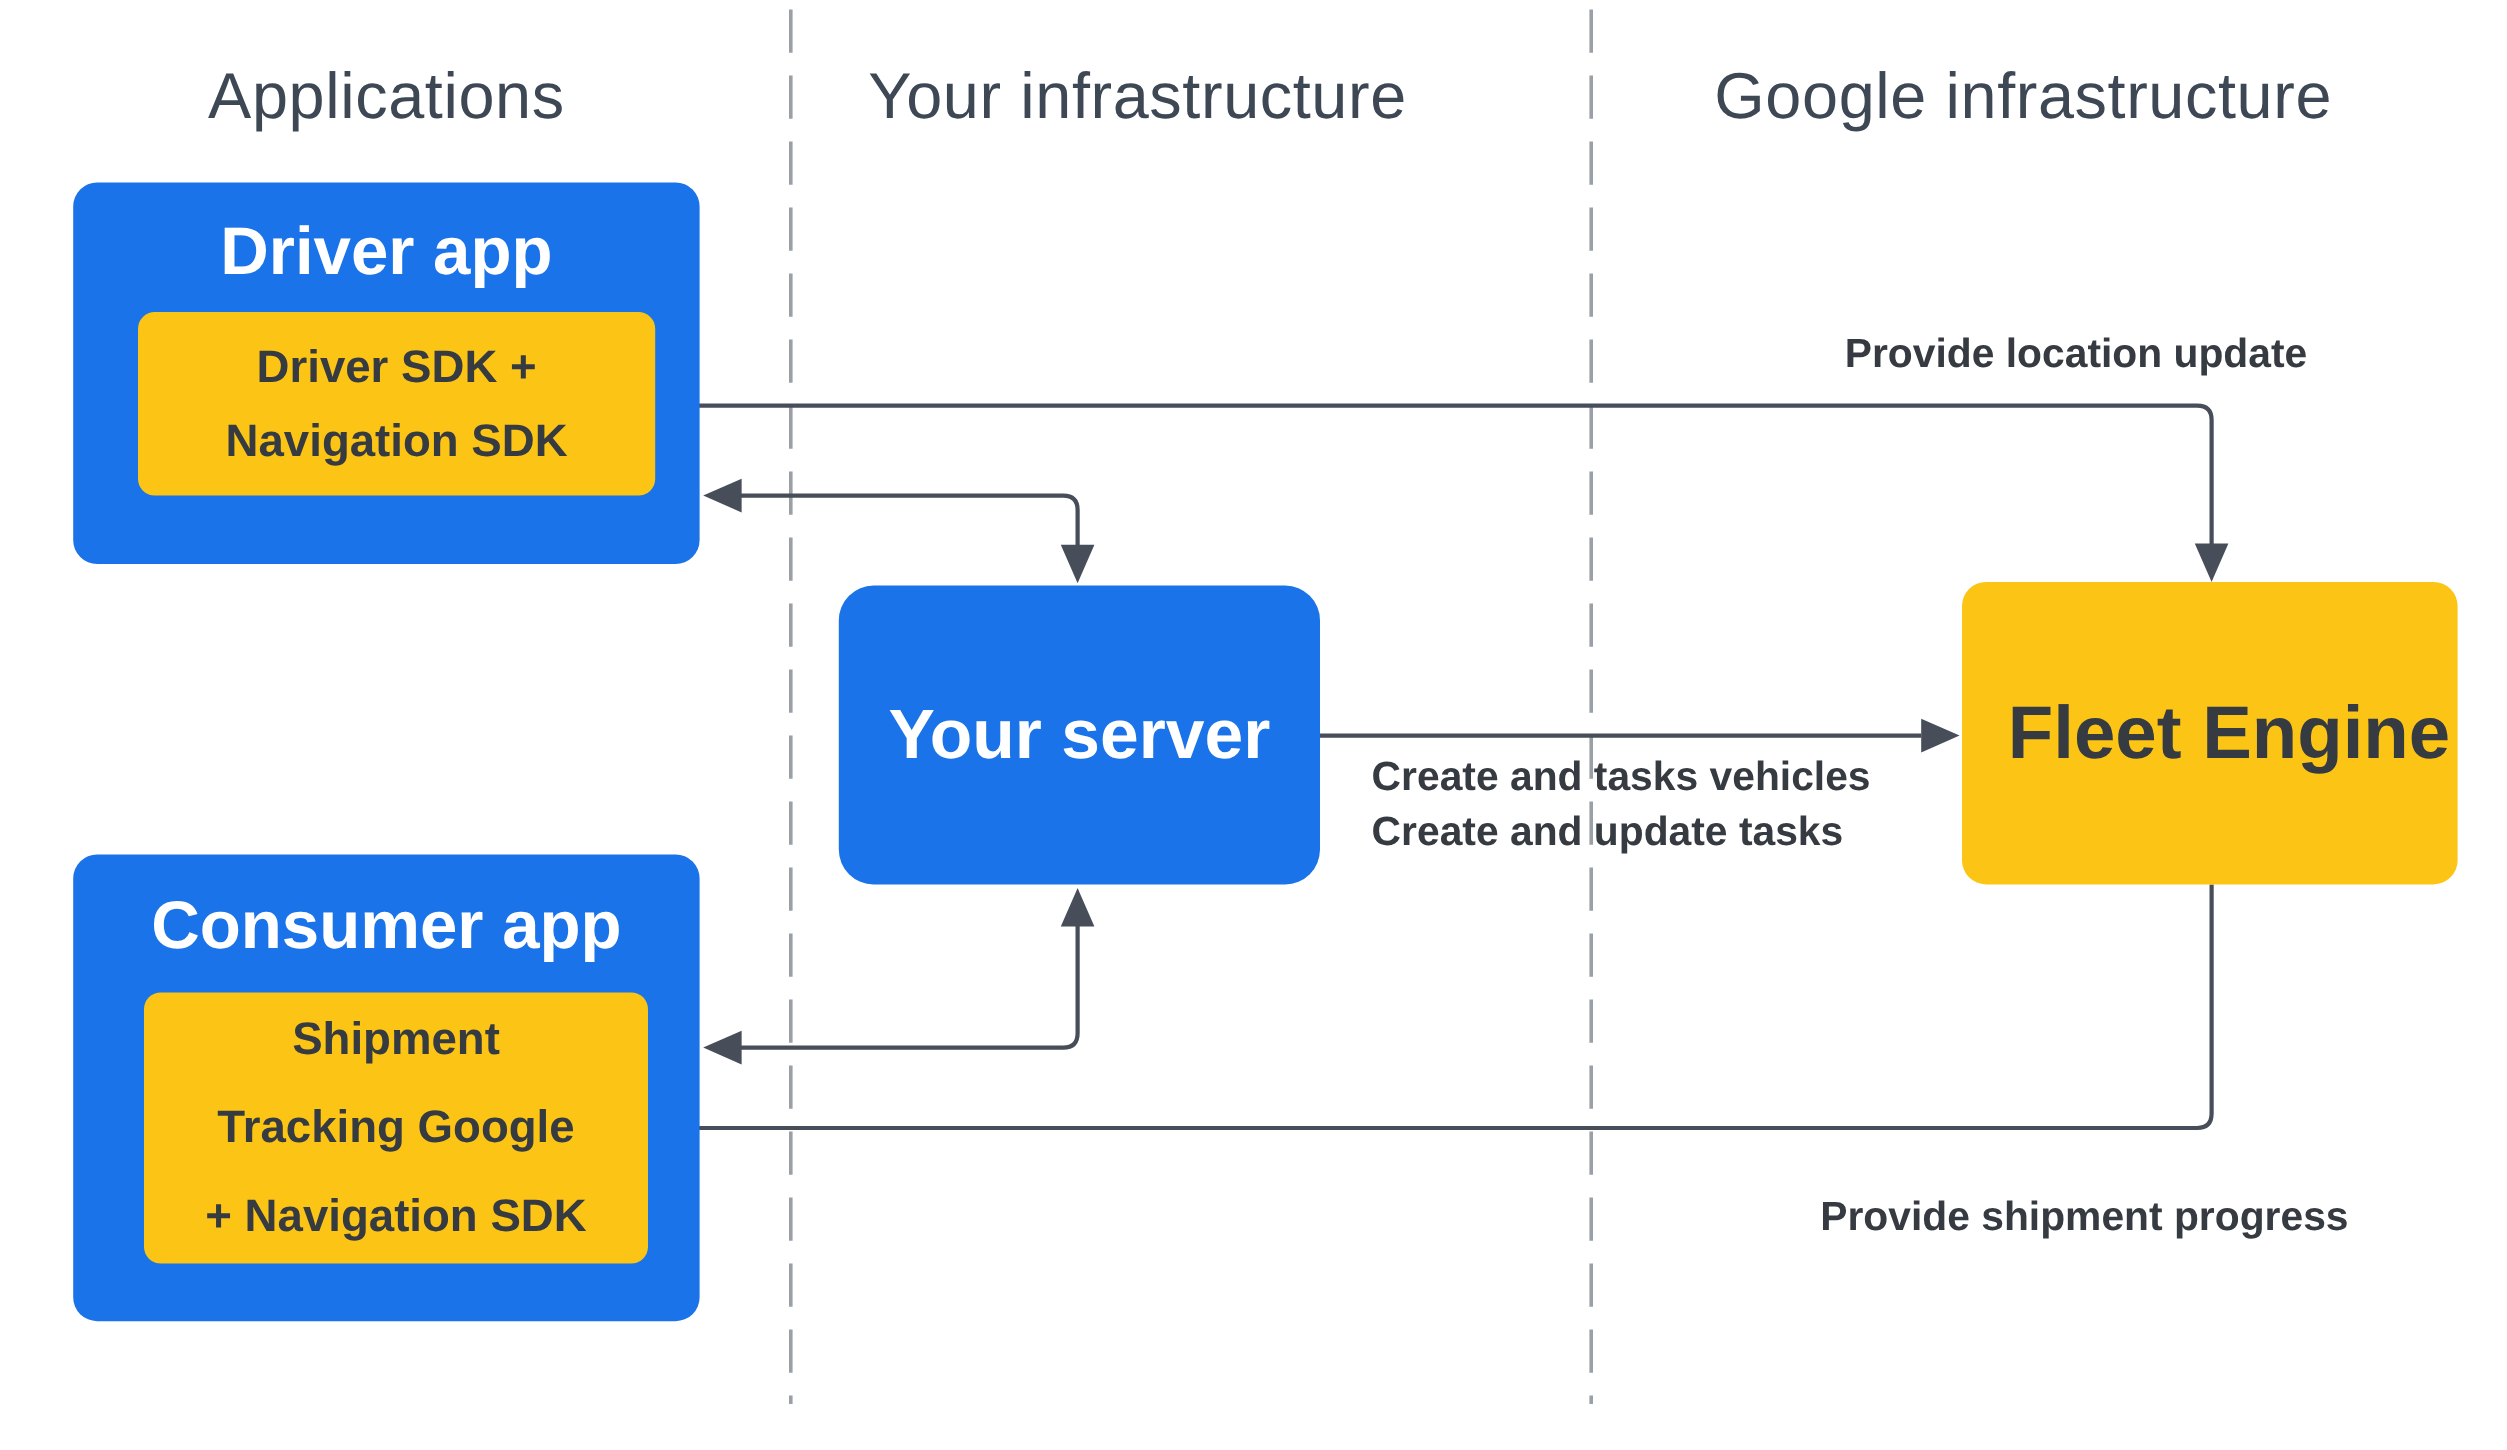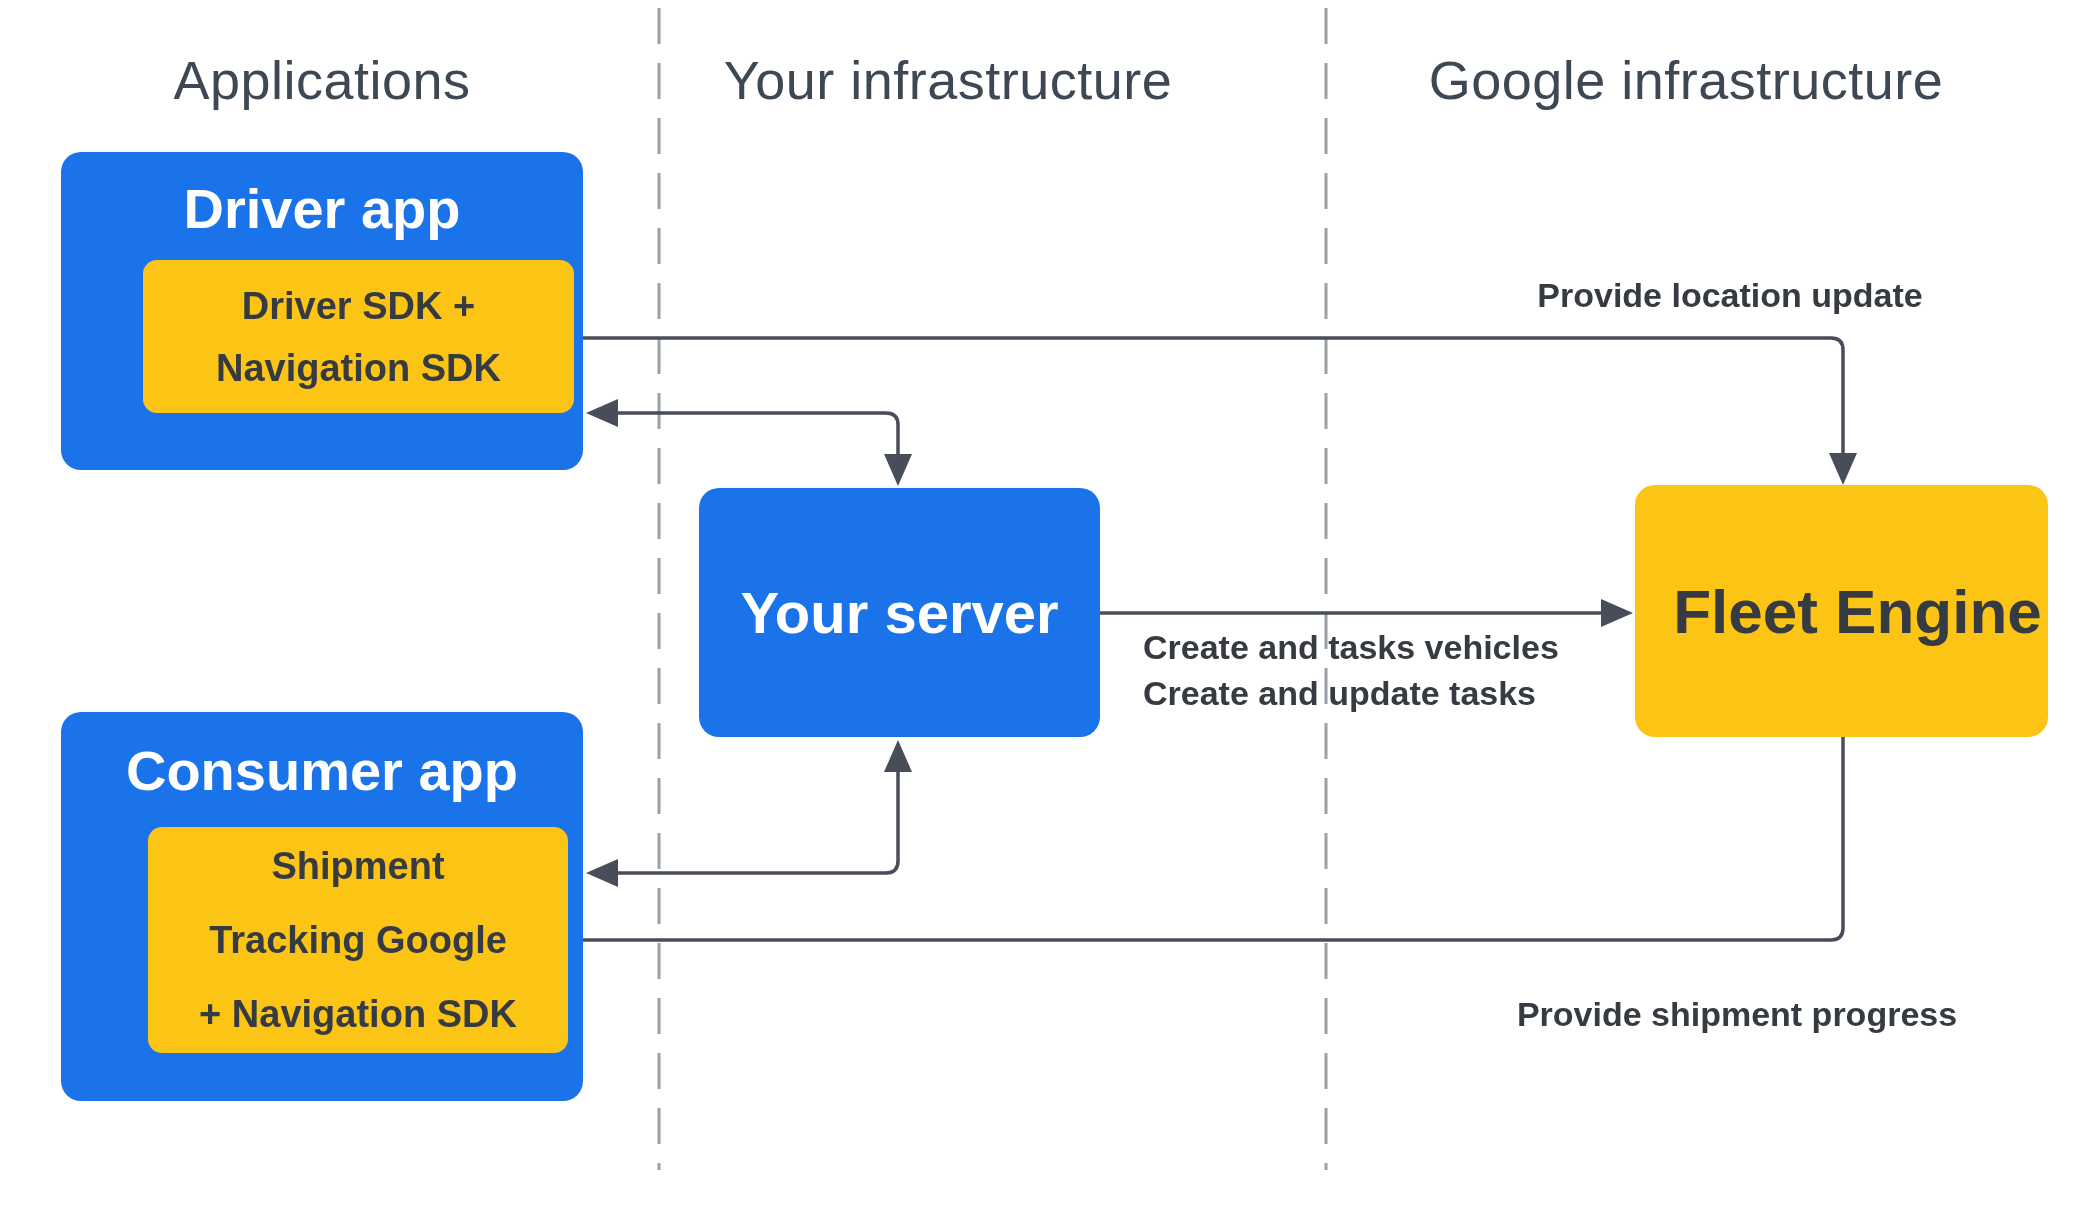--- a/index.html
+++ b/index.html
@@ -17,21 +17,21 @@
   }
 
   .node{position:absolute;box-sizing:border-box;}
   .app-box{background:var(--blue);border-radius:20px;}
   .app-title{
     color:#fff;font-weight:bold;font-size:56px;line-height:58px;
     text-align:center;white-space:nowrap;
   }
   .inner-box{
     position:absolute;background:var(--yellow);border-radius:14px;
-    display:flex;flex-direction:column;justify-content:center;align-items:center;margin-left:28px;
+    display:flex;flex-direction:column;justify-content:center;align-items:center;
   }
   .inner-box span{
     color:var(--text_dark);font-weight:bold;font-size:38px;line-height:62px;
     white-space:nowrap;
   }
   .server-box{
     background:var(--blue);border-radius:20px;
     display:flex;align-items:center;justify-content:center;
   }
   .server-box span{color:#fff;font-weight:bold;font-size:58px;white-space:nowrap;}
@@ -50,21 +50,21 @@
   #wires{position:absolute;left:0;top:0;width:2089px;height:1208px;}
   #wires .wire{fill:none;stroke:var(--arrow);stroke-width:3.5px;}
   #wires .ah{fill:var(--arrow);stroke:none;}
   #wires .divider{fill:none;stroke:var(--divider);stroke-width:3px;stroke-dasharray:36 19;}
 
   
   #driver-app{left:61px;top:152px;width:522px;height:318px;padding-top:28px;}
   #driver-sdk{left:115px;top:260px;width:431px;height:153px;}
   #consumer-app{left:61px;top:712px;width:522px;height:389px;padding-top:30px;}
   #shipment-lib{left:120px;top:827px;width:420px;height:226px;gap:12px;}
-  #your-server{left:699px;top:488px;width:401px;height:249px;}
+  #your-server{left:699px;top:488px;width:401px;height:249px;border-radius:29px;}
   #fleet-engine{left:1635px;top:485px;width:413px;height:252px;}
 
   #hdr-applications{left:322px;}
   #hdr-your-infra{left:948px;}
   #hdr-google-infra{left:1686px;}
 
   #lbl-location{left:1730px;top:272px;}
   #lbl-create{left:1143px;top:624px;}
   #lbl-shipment{left:1737px;top:991px;}
 </style>

